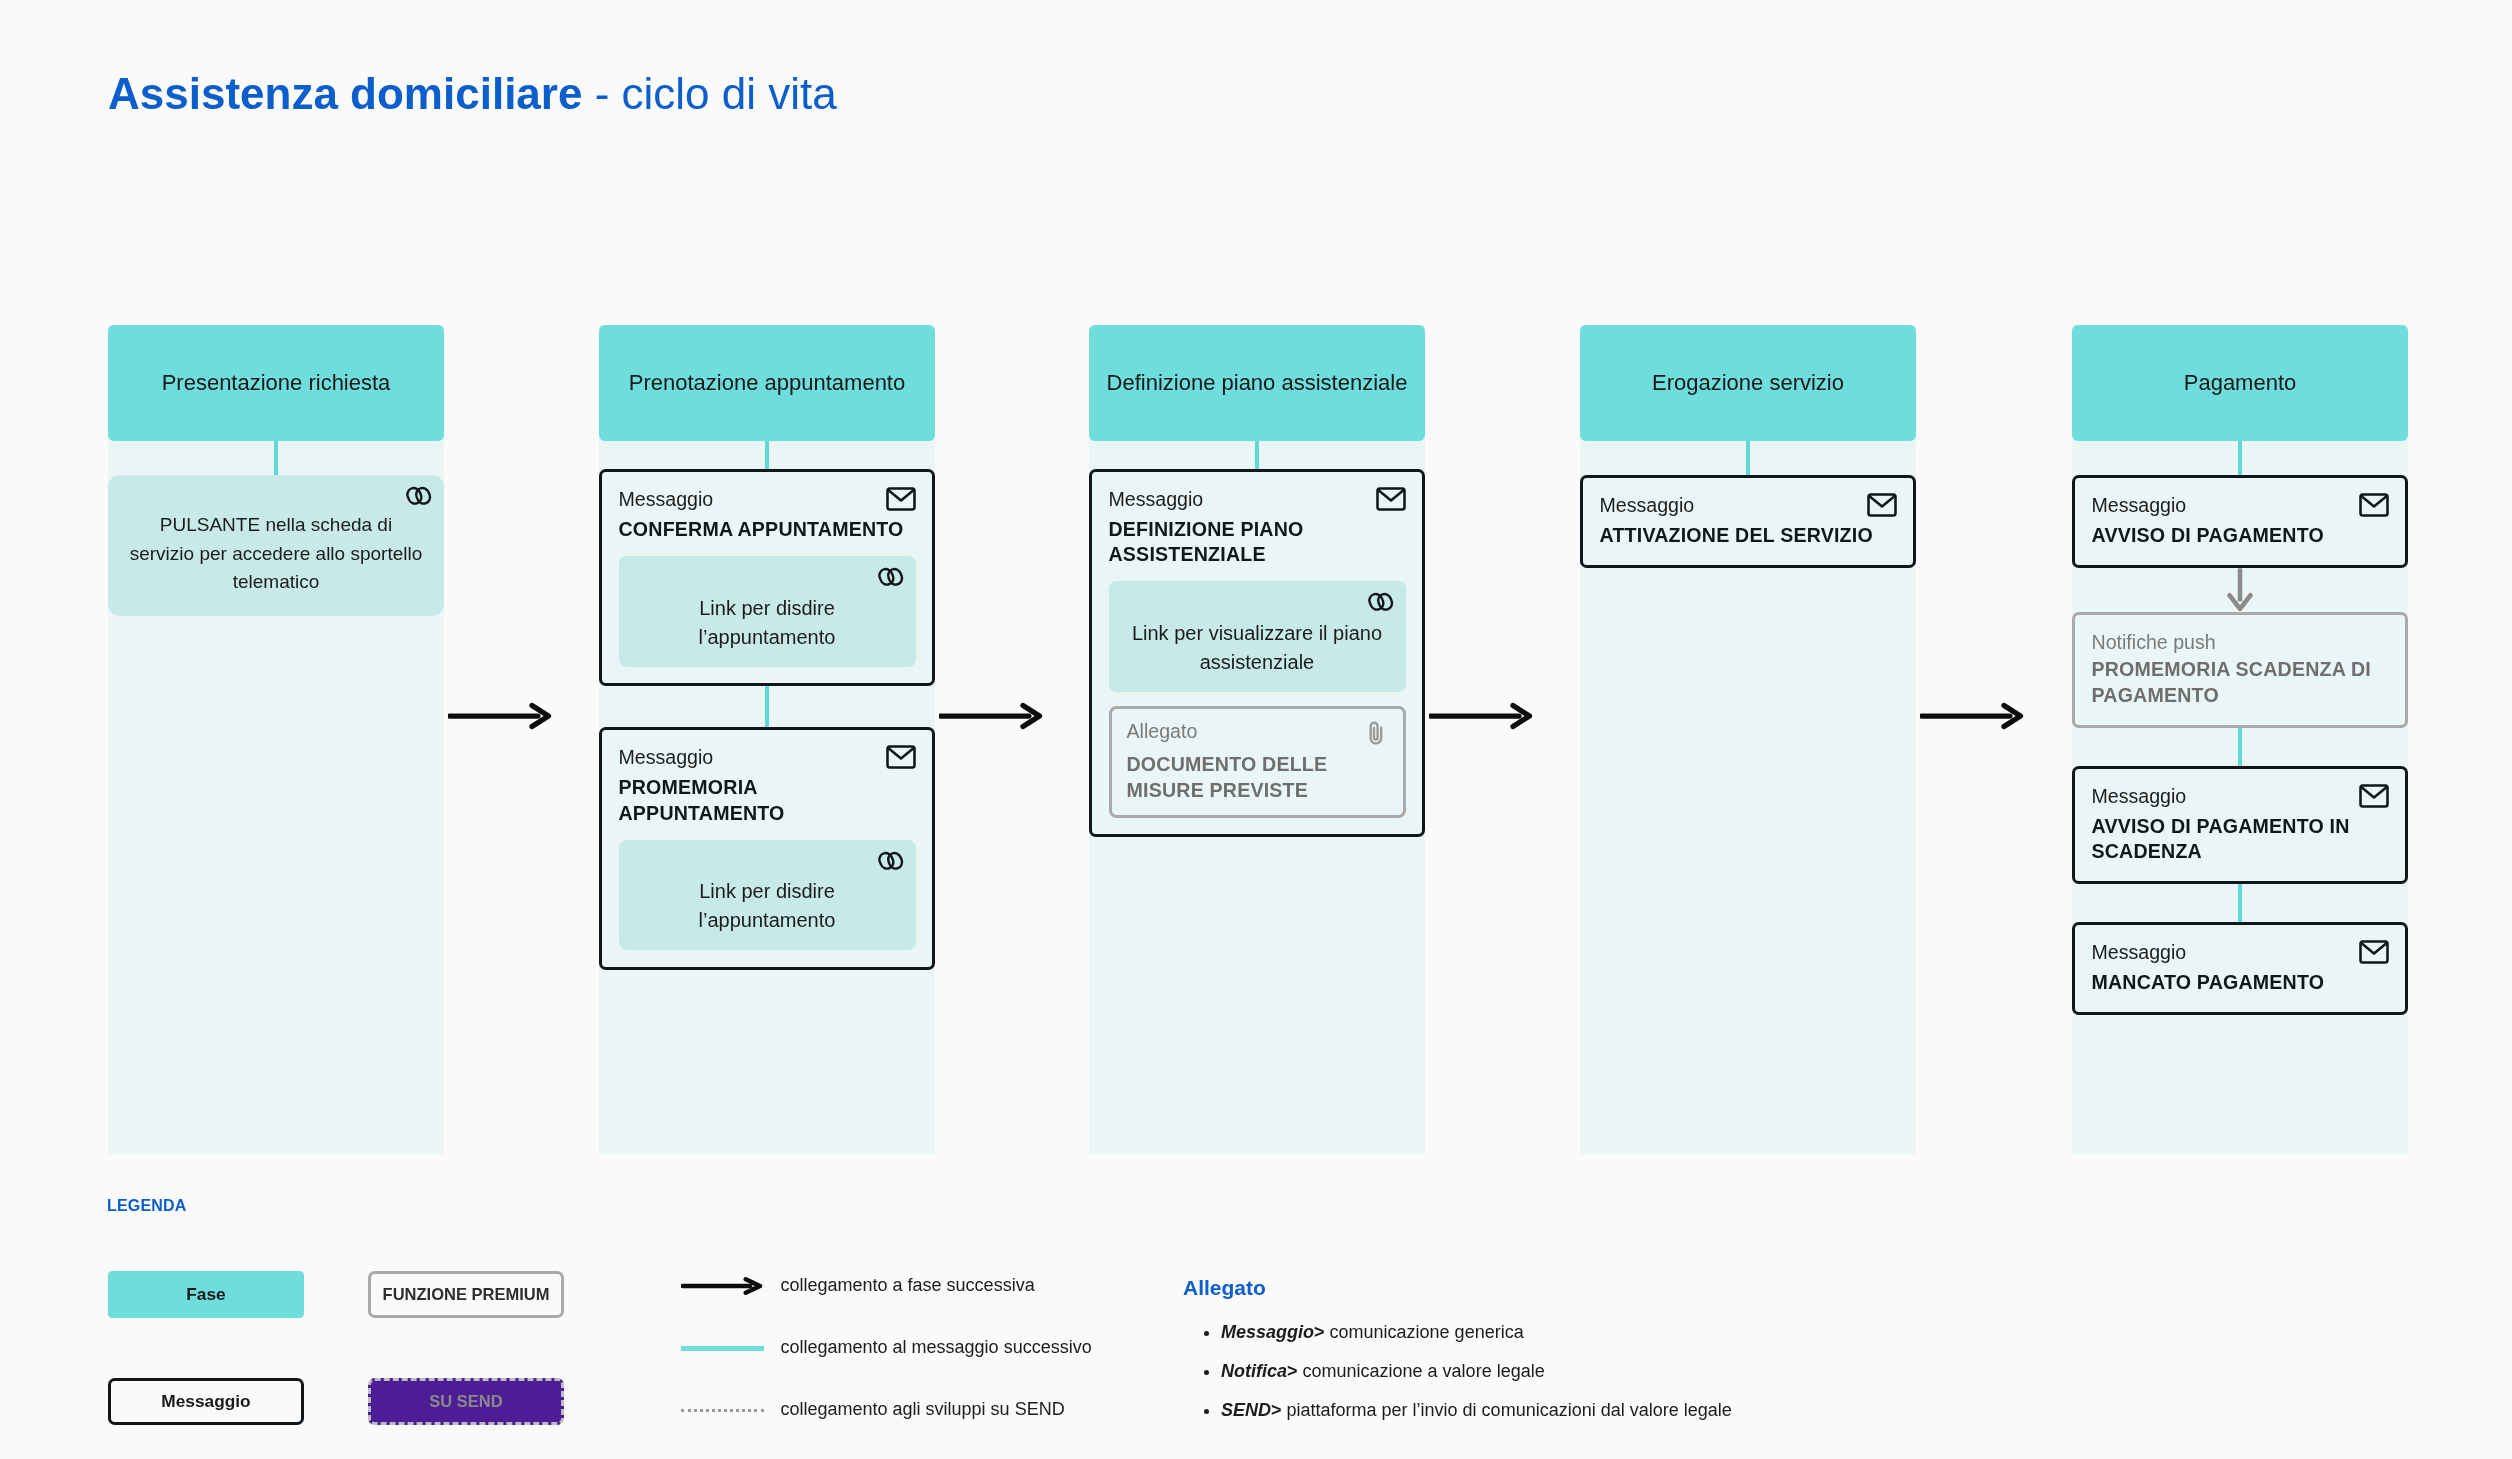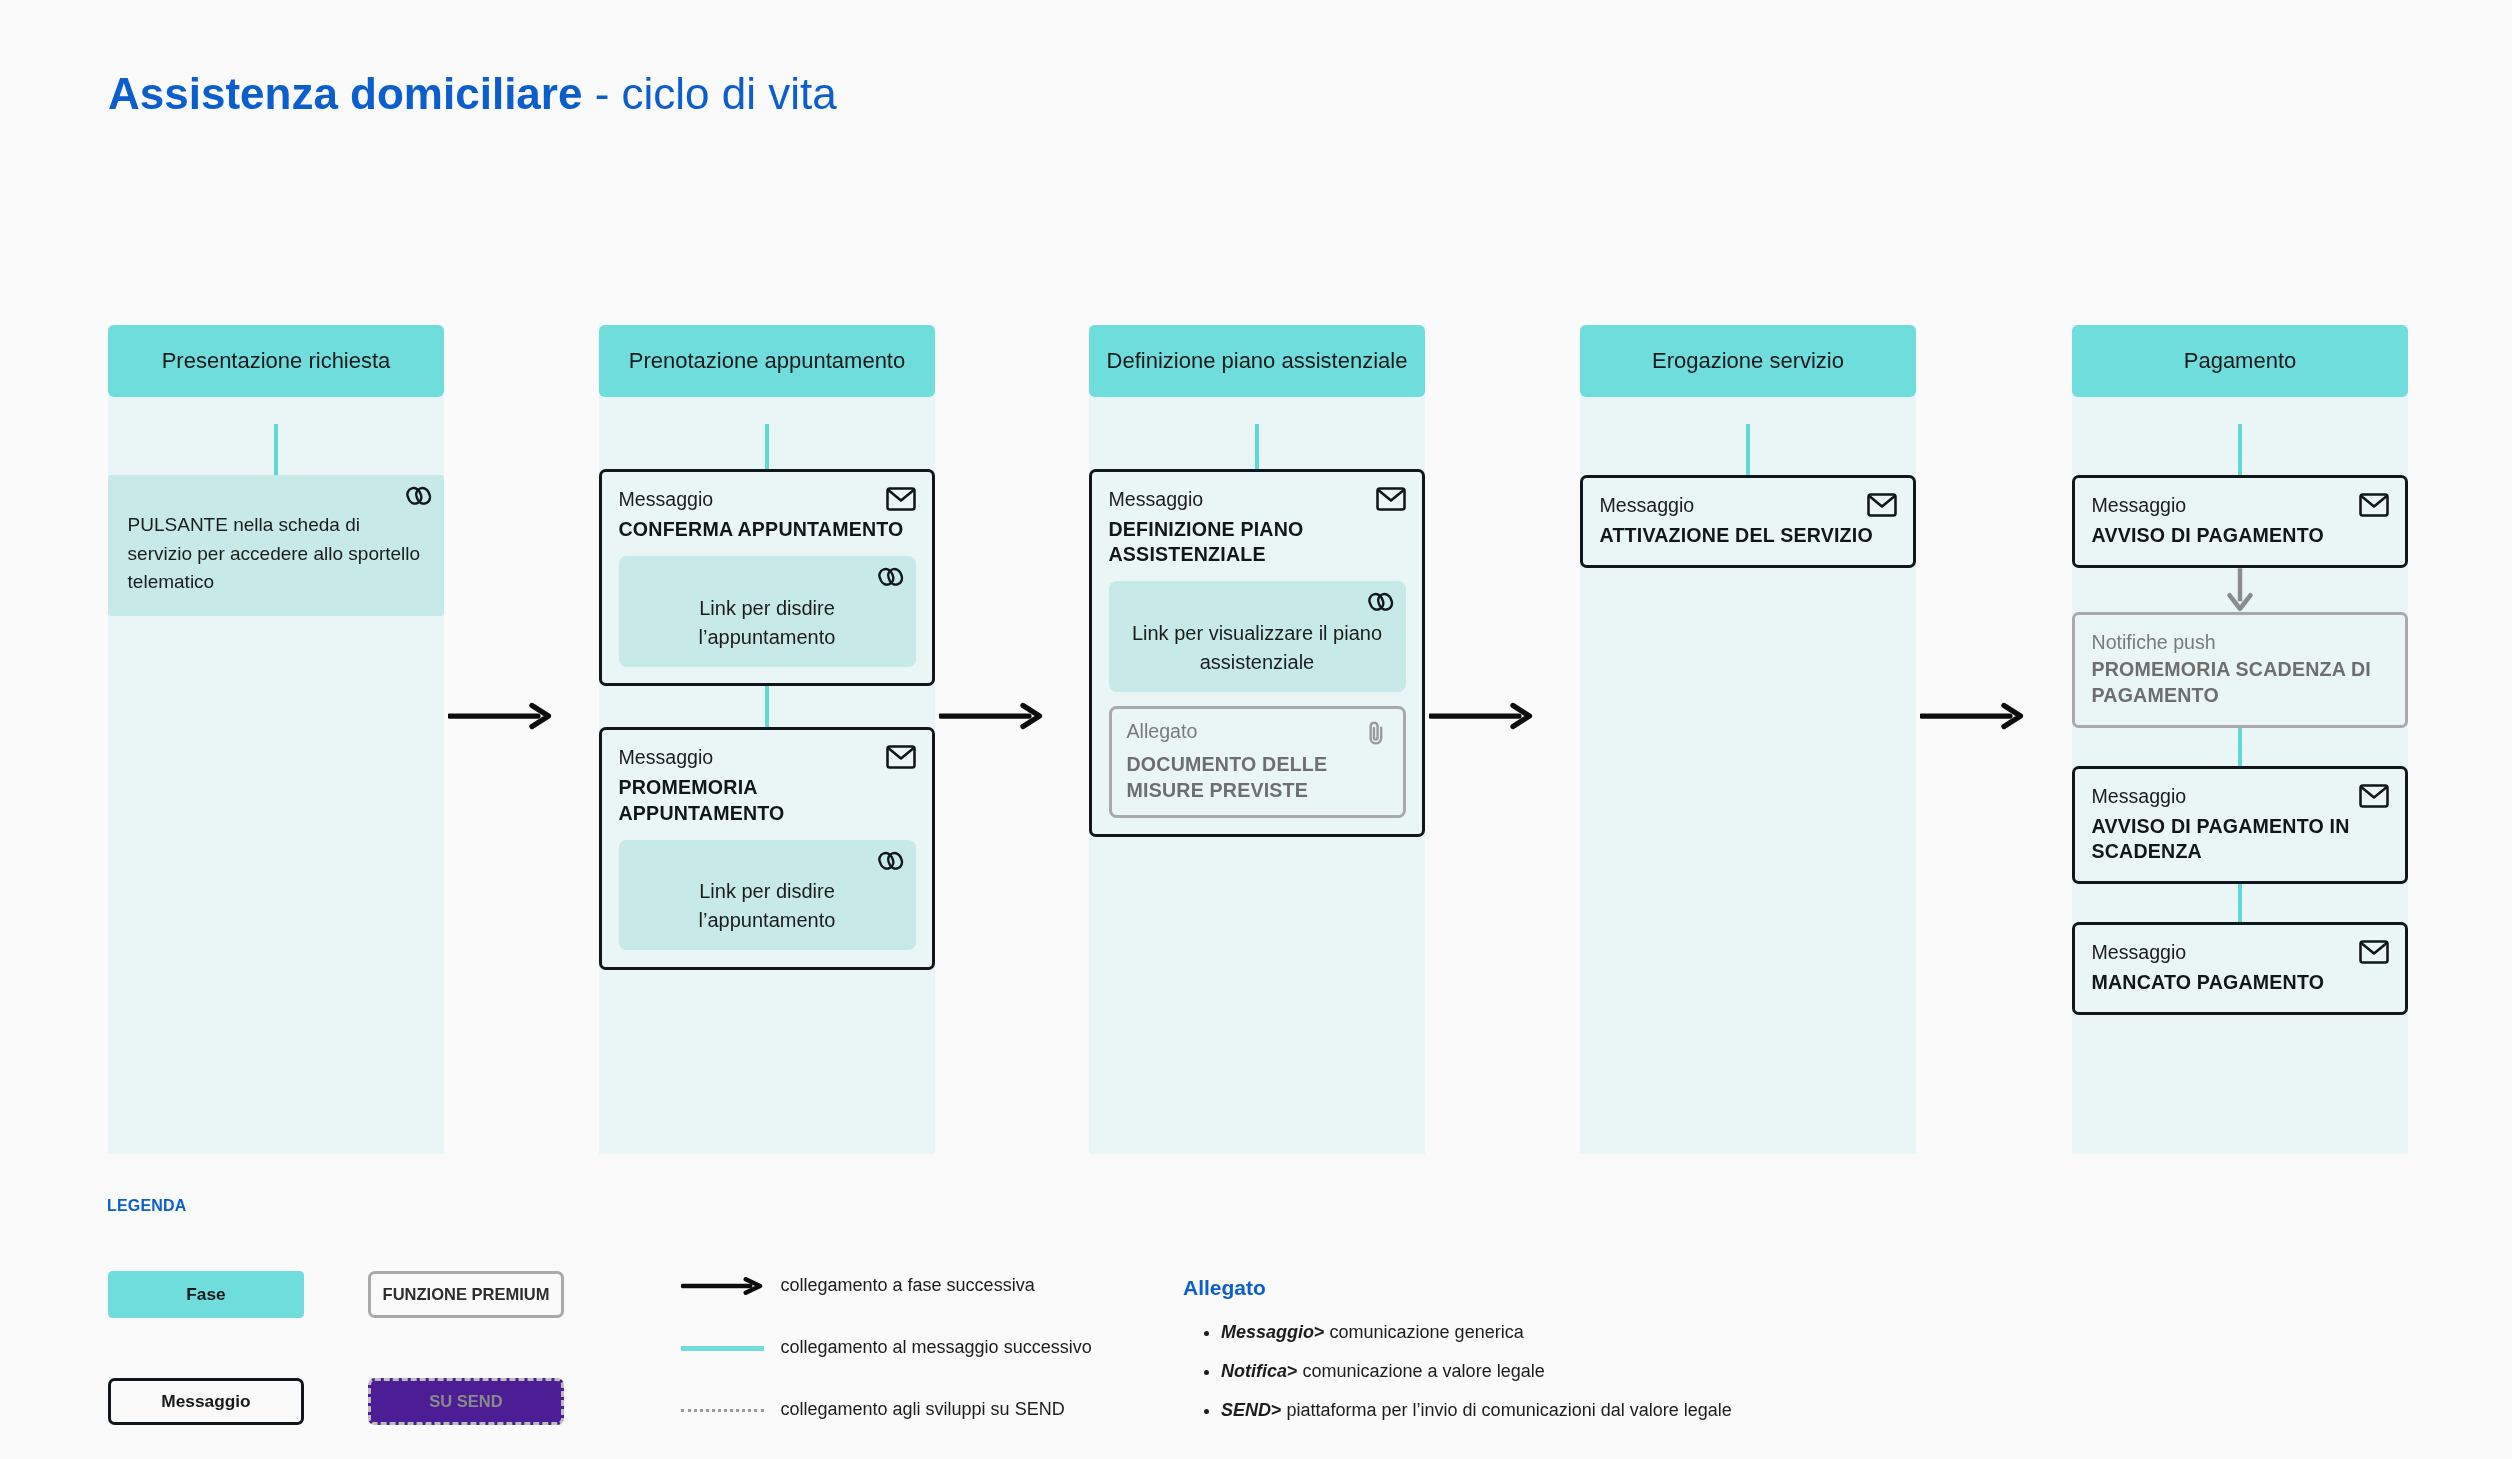--- a/index.html
+++ b/index.html
@@ -25,21 +25,21 @@
   .flow { position: absolute; left: 108px; top: 325px; width: 2301px; height: 835px; }
 
   .col {
     position: absolute; top: 0; width: 336px;
   }
   .col-body {
     position: absolute; left: 0; top: 0; width: 336px; height: 829px;
     background: #EAF6F6;
   }
   .phase {
-    position: absolute; left: 0; top: 0; width: 336px; height: 72px;
+    position: absolute; left: 0; top: 0; width: 336px; height: 116px;
     background: #6FDDDB;
     border-radius: 6px;
     display: flex; align-items: center; justify-content: center;
     text-align: center;
     font-size: 22px; line-height: 1.25; color: #17191A;
     padding: 0 7.5px;
     z-index: 3;
   }
   .col-inner { position: absolute; left: 0; top: 99px; width: 336px; }
 
@@ -94,22 +94,23 @@
     margin-top: 13.5px;
     border: 3px solid #A9A9A9; border-radius: 7.5px;
     padding: 10.5px 15px 12px 15px;
     position: relative;
   }
   .attachbox .card-kind { color: #7A7A7A; }
   .attachbox .card-title { color: #6E6E6E; }
 
   
   .infobox {
-    background: #C7EAE8; border-radius: 3px;
+    background: #C7EAE8; border-radius: 12px;
     padding: 13.5px 19.6px 19.6px 19.6px; position: relative;
+    text-align: center;
     font-size: 19px; line-height: 1.5; color: #1C1C1C;
   }
   .infobox .infotext { margin-top: 22.6px; }
   .infobox b { font-weight: normal; }
 
   .icon { flex: 0 0 auto; }
 
   
   .harrow { position: absolute; top: 376px; height: 30px; }
 

